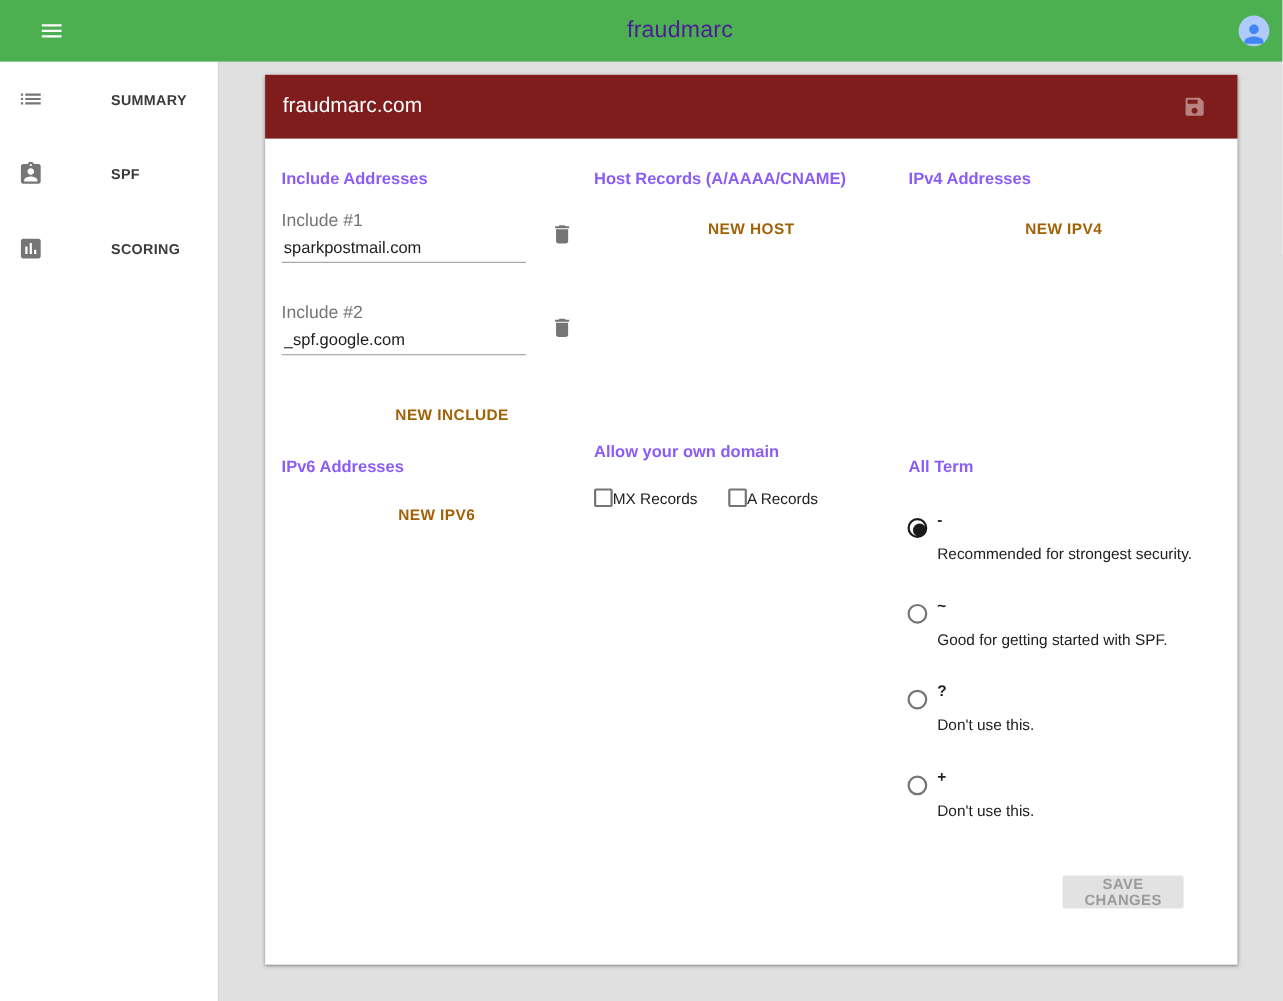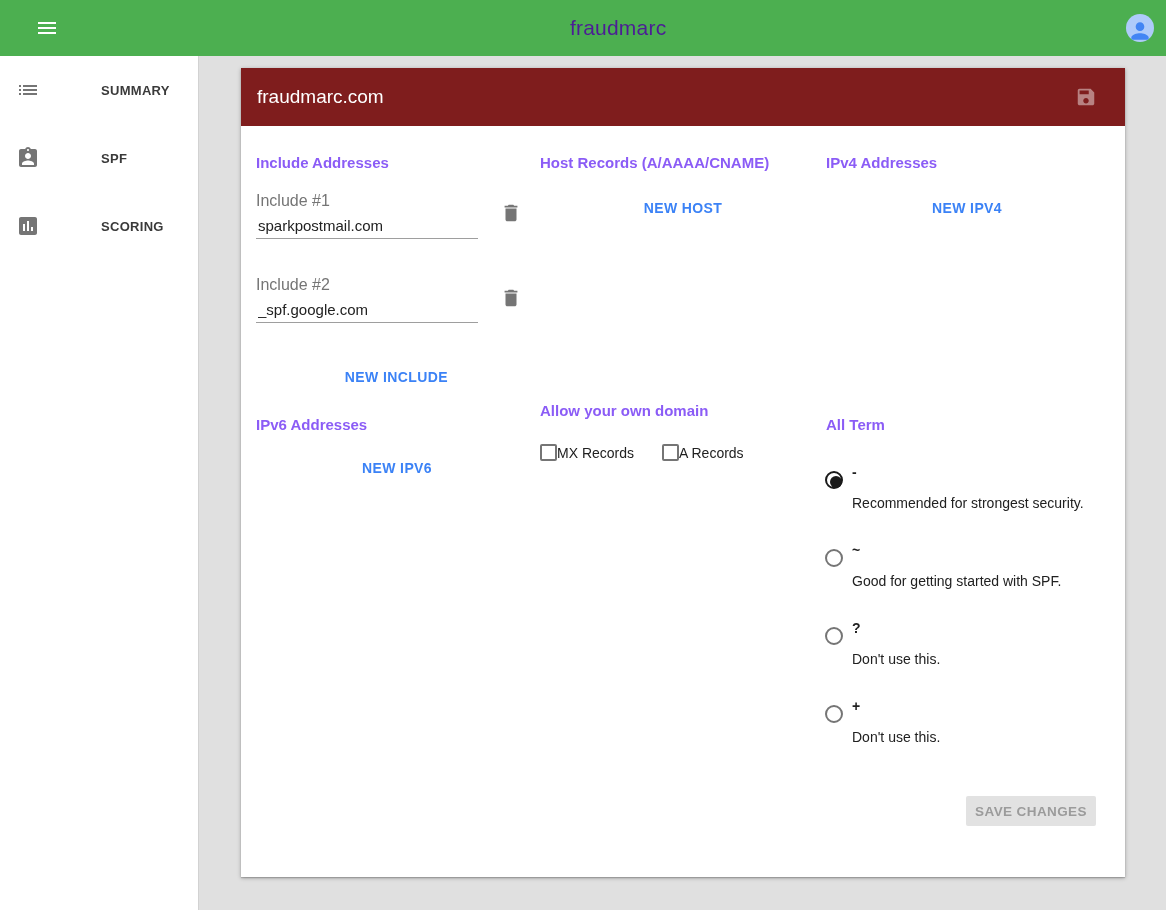--- a/index.html
+++ b/index.html
@@ -57,21 +57,21 @@
   .field { position:absolute; width:222px; }
   .field .f-label { font-size:16px; color:#757575; margin-bottom:5px; display:block; }
   .field input {
     border:none; border-bottom:1px solid #9e9e9e; width:100%; height:24px;
     font-family:"Liberation Sans", sans-serif; font-size:15px; color:#212121; background:transparent; outline:none; padding:0 0 3px 2px;
   }
   .trash-btn { position:absolute; width:22px; height:22px; background:none; border:none; padding:0; color:#757575; cursor:pointer; }
 
   .flat-btn {
     position:absolute; background:none; border:none; cursor:pointer;
-    font-family:"Liberation Sans", sans-serif; font-size:14px; font-weight:600; color:#3b82f6;
+    font-family:"Liberation Sans", sans-serif; font-size:14px; font-weight:600; color:#a16207;
     letter-spacing:0.4px; height:36px; padding:0 8px; border-radius:2px; white-space:nowrap;
   }
 
   .checkbox-row { position:absolute; left:299px; top:318px; display:flex; align-items:center; }
   .checkbox { width:17px; height:17px; border:2px solid #757575; border-radius:2px; background:#fff; cursor:pointer; flex:0 0 17px; }
   .cb-label { font-size:14px; color:#212121; margin-left:0; cursor:pointer; }
   .cb-gap { width:28px; }
 
   .radio-option { position:absolute; left:584px; width:290px; height:70px; }
   .radio {
@@ -79,21 +79,21 @@
     border-radius:50%; background:#fff; cursor:pointer;
   }
   .radio.checked { border-color:#1a1a1a; }
   .radio.checked::after {
     content:""; position:absolute; left:3px; top:3px; width:12px; height:12px; border-radius:50%; background:#1a1a1a;
   }
   .radio-symbol { position:absolute; left:27px; top:0; font-size:14px; font-weight:700; color:#212121; }
   .radio-desc { position:absolute; left:27px; top:31px; font-size:14px; color:#212121; white-space:nowrap; }
 
   .save-changes-btn {
-    position:absolute; left:725px; top:670px; width:130px; height:30px;
+    position:absolute; left:725px; top:670px; width:110px; height:30px;
     background:#e2e2e2; border:none; border-radius:2px; color:#9b9b9b;
     font-family:"Liberation Sans", sans-serif; font-size:13.5px; font-weight:600; letter-spacing:0.4px; cursor:default;
   }
 </style>
 </head>
 <body>
 
 <header class="appbar">
   <button class="hamburger-btn">
     <svg viewBox="0 0 24 24" width="24" height="24">
@@ -168,21 +168,21 @@
         <input type="text" value="_spf.google.com" style="">
       </div>
       <button class="trash-btn" style="left:259px; top:161px;">
         <svg viewBox="0 0 24 24" width="22" height="22">
             <path fill="currentColor" d="M6 19c0 1.1.9 2 2 2h8c1.1 0 2-.9 2-2V7H6v12zM19 4h-3.5l-1-1h-5l-1 1H5v2h14V4z"></path>
           </svg>
       </button>
 
       <button class="flat-btn" style="left:392px; top:64px; width:100px;">NEW HOST</button>
       <button class="flat-btn" style="left:676px; top:64px; width:100px;">NEW IPV4</button>
-      <button class="flat-btn" style="left:95px; top:233px; width:120px;text-align:right;">NEW INCLUDE</button>
+      <button class="flat-btn" style="left:110px; top:233px; width:120px;">NEW INCLUDE</button>
 
       <h3 class="sec-heading" style="left:15px; top:290px;">IPv6 Addresses</h3>
       <h3 class="sec-heading" style="left:299px; top:276px;">Allow your own domain</h3>
       <h3 class="sec-heading" style="left:585px; top:290px;">All Term</h3>
 
       <button class="flat-btn" style="left:96px; top:324px; width:120px;">NEW IPV6</button>
 
       <div class="checkbox-row">
         <div class="checkbox"></div>
         <span class="cb-label">MX Records</span>

